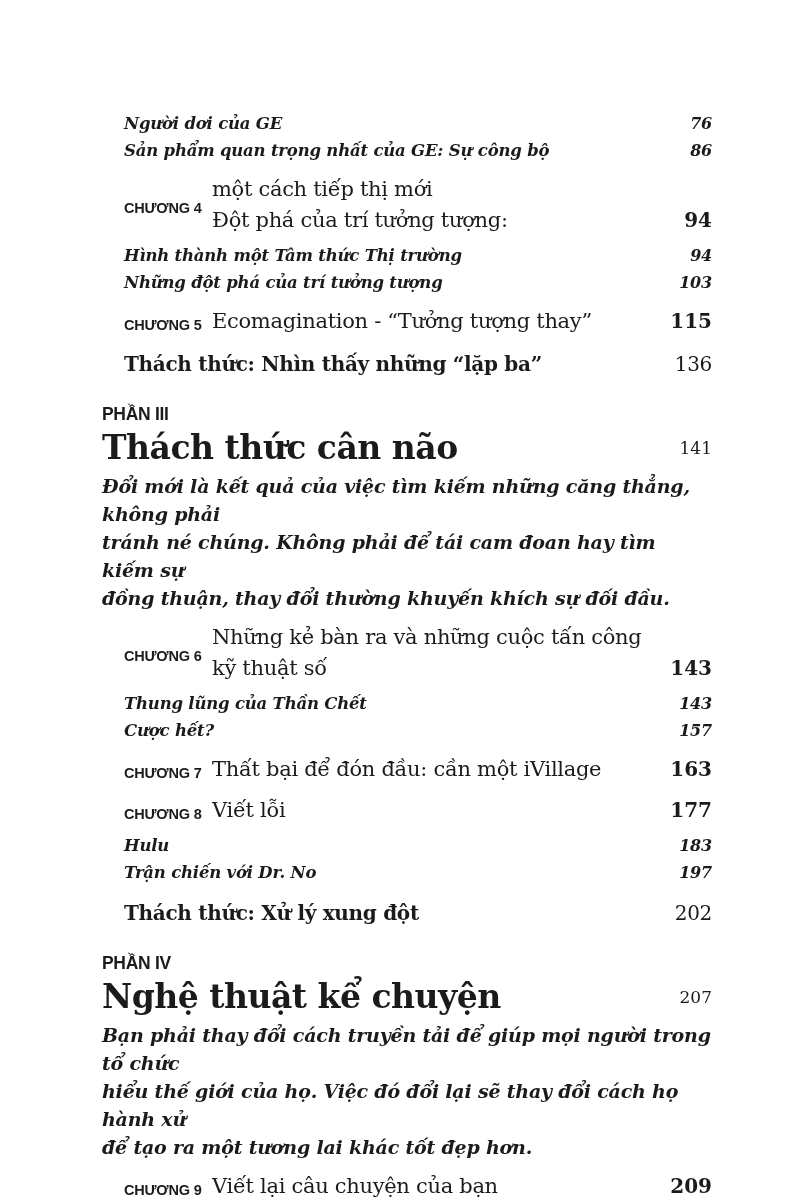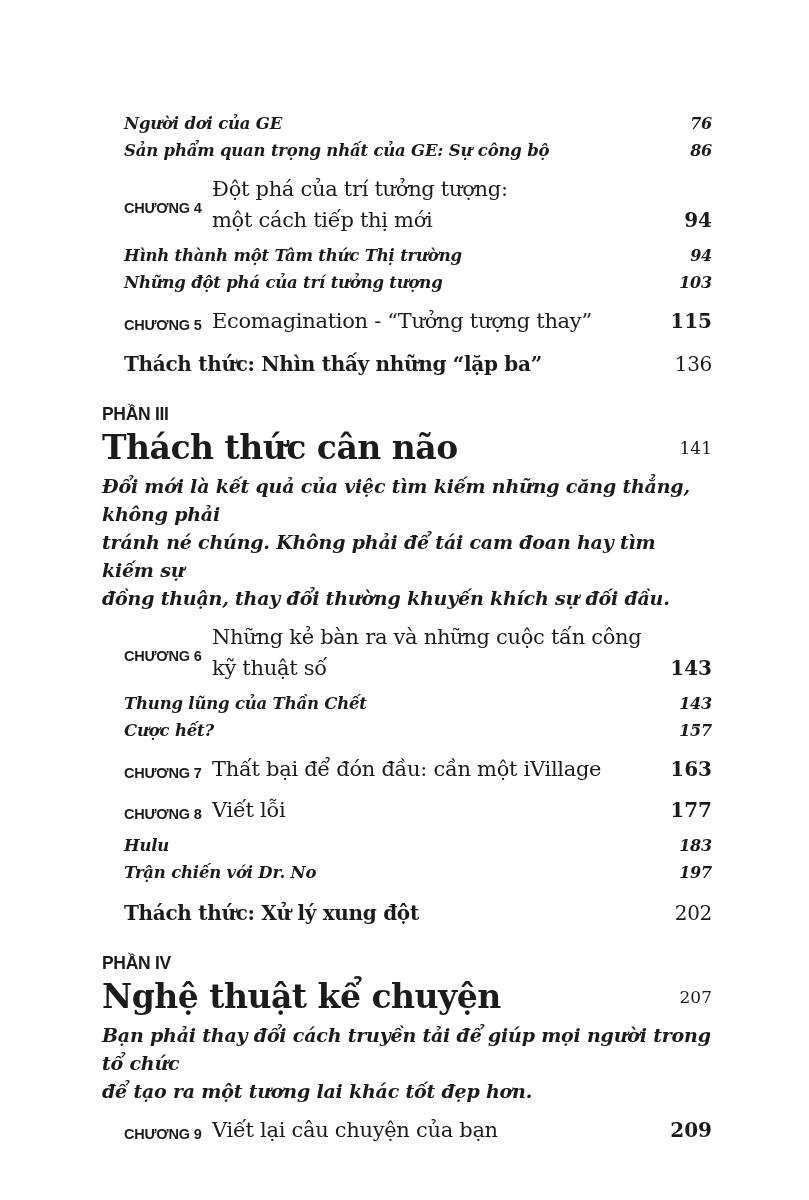--- a/index.html
+++ b/index.html
@@ -137,22 +137,22 @@
     </div>
 
     <div class="row sub">
       <span>Sản phẩm quan trọng nhất của GE: Sự công bộ</span>
       <span class="pg">86</span>
     </div>
 
     <div class="chapter">
       <span class="ch-label">CHƯƠNG 4</span>
       <span class="ch-body">
+        <span class="ch-line">một cách tiếp thị mới</span>
         <span class="ch-line">Đột phá của trí tưởng tượng:</span>
-        <span class="ch-line">một cách tiếp thị mới</span>
       </span>
       <span class="pg">94</span>
     </div>
 
     <div class="row sub">
       <span>Hình thành một Tâm thức Thị trường</span>
       <span class="pg">94</span>
     </div>
 
     <div class="row sub">
@@ -237,20 +237,21 @@
     </div>
 
     <section class="part">
       <div class="part-label">PHẦN IV</div>
       <div class="part-title-row">
         <h2 class="part-title">Nghệ thuật kể chuyện</h2>
         <span class="pg">207</span>
       </div>
       <div class="part-desc">
         <span class="desc-line">Bạn phải thay đổi cách truyền tải để giúp mọi người trong tổ chức</span>
+        <span class="desc-line">hiểu thế giới của họ. Việc đó đổi lại sẽ thay đổi cách họ hành xử</span>
         <span class="desc-line">để tạo ra một tương lai khác tốt đẹp hơn.</span>
       </div>
     </section>
 
     <div class="chapter">
       <span class="ch-label">CHƯƠNG 9</span>
       <span class="ch-body">
         <span class="ch-line">Viết lại câu chuyện của bạn</span>
       </span>
       <span class="pg">209</span>

